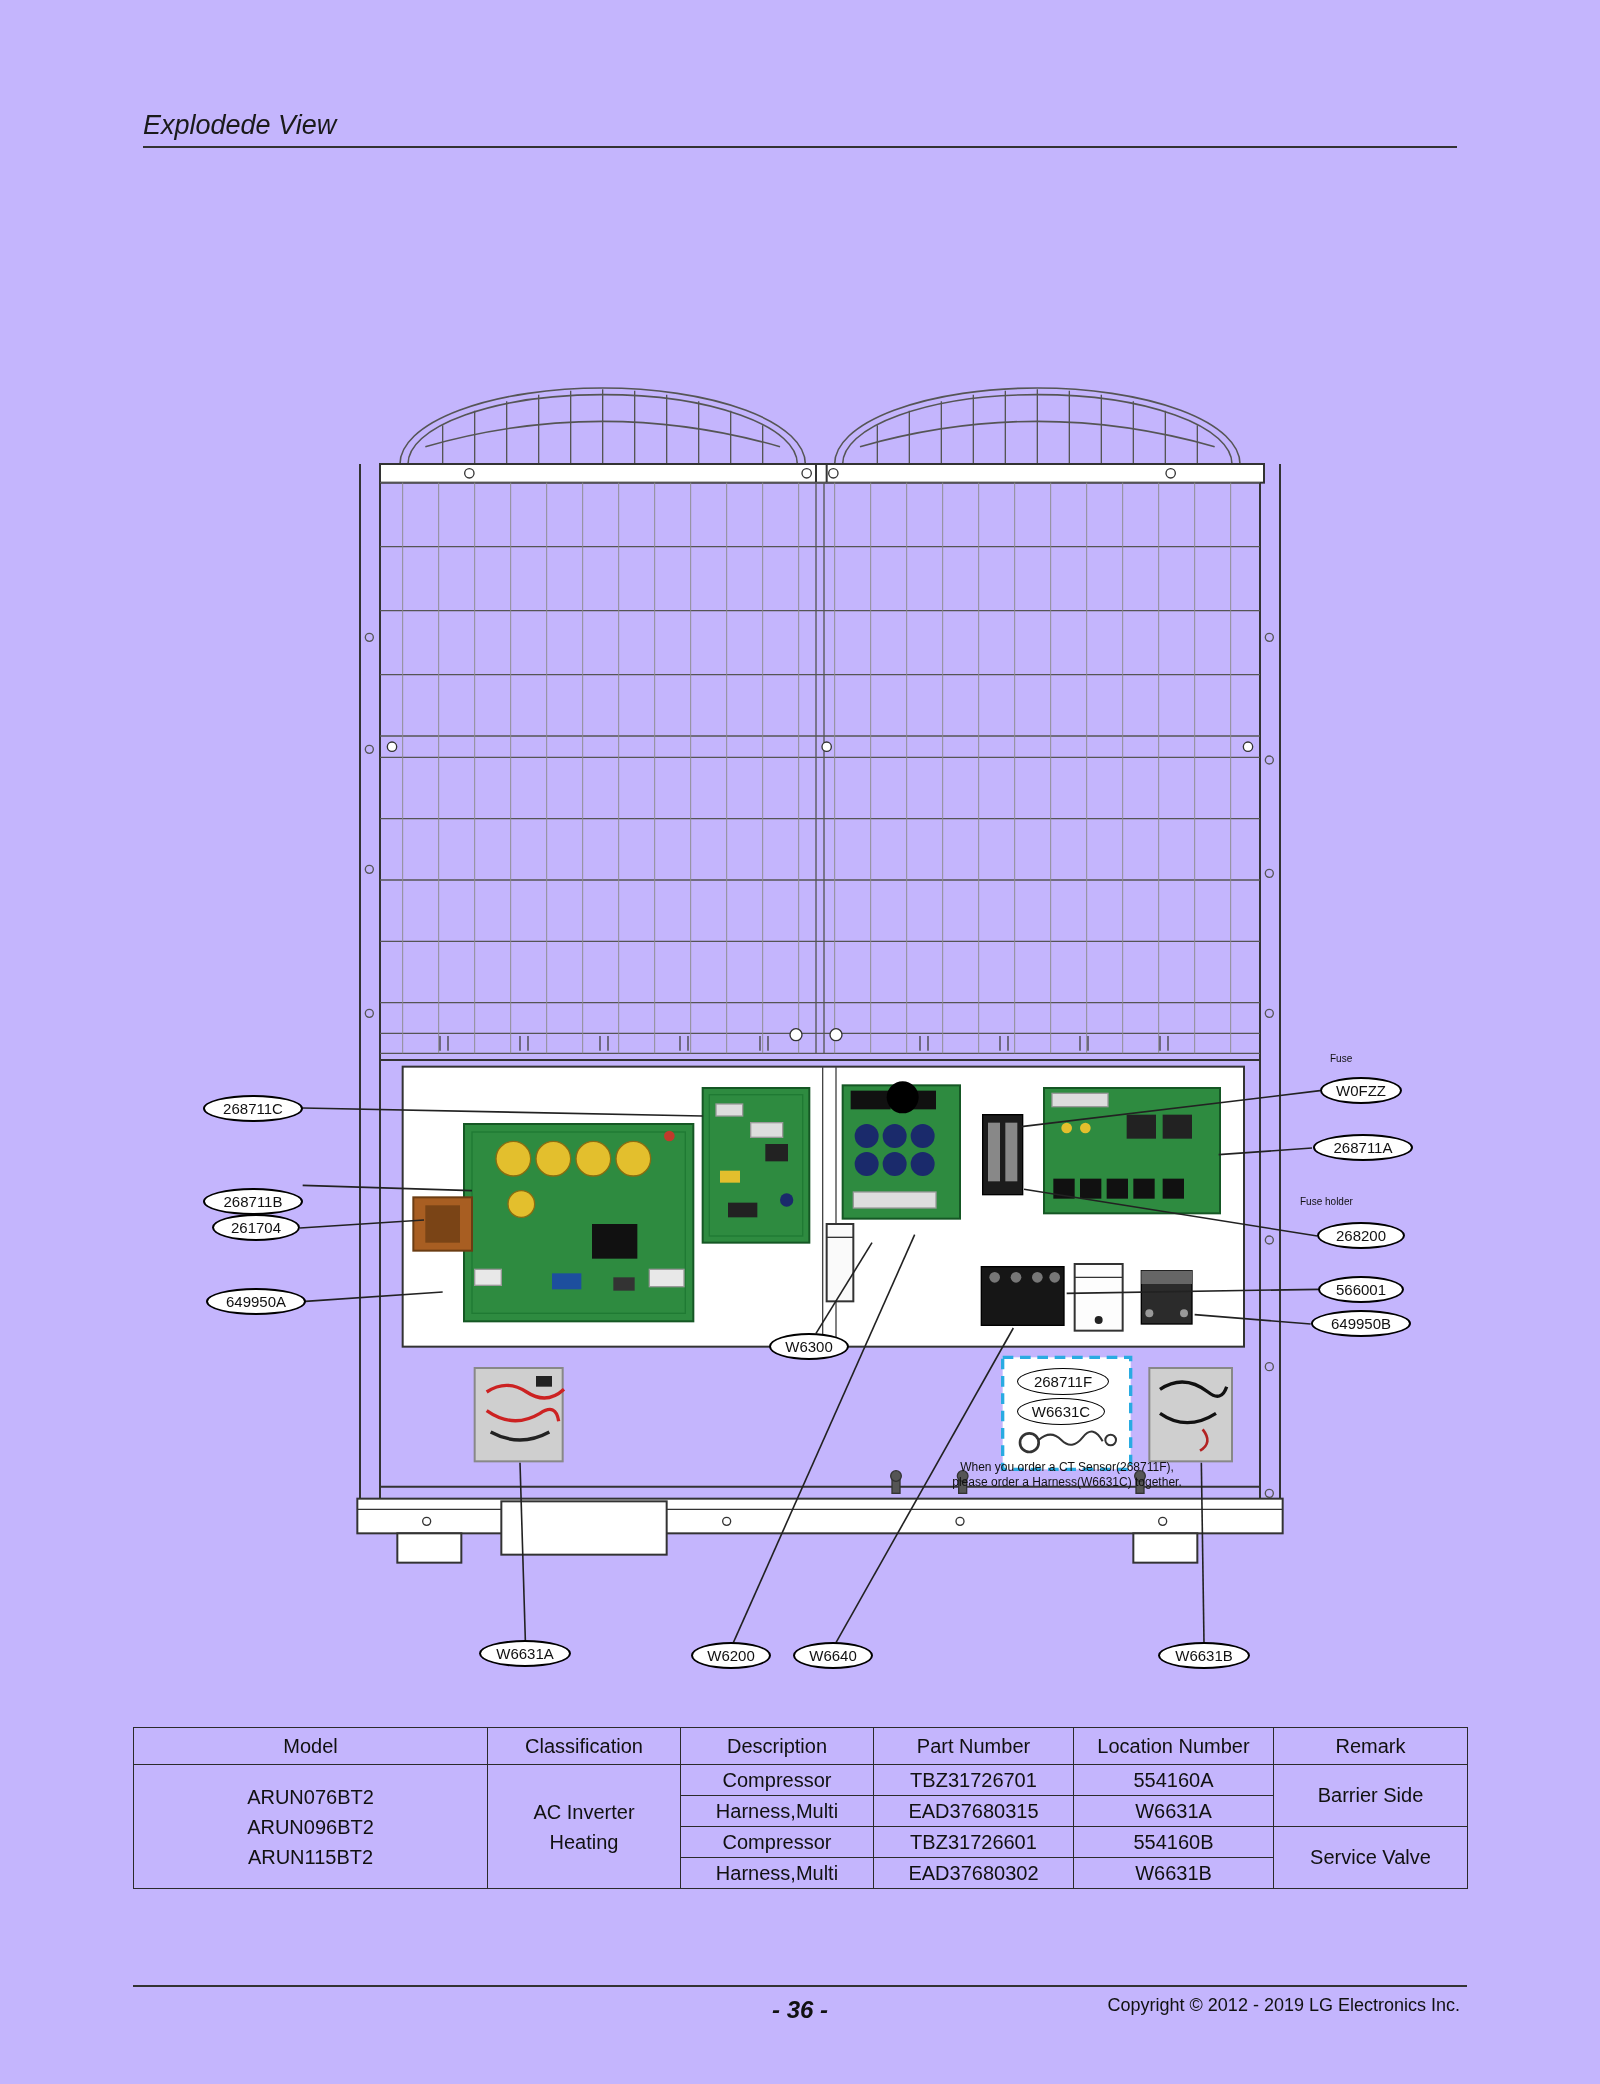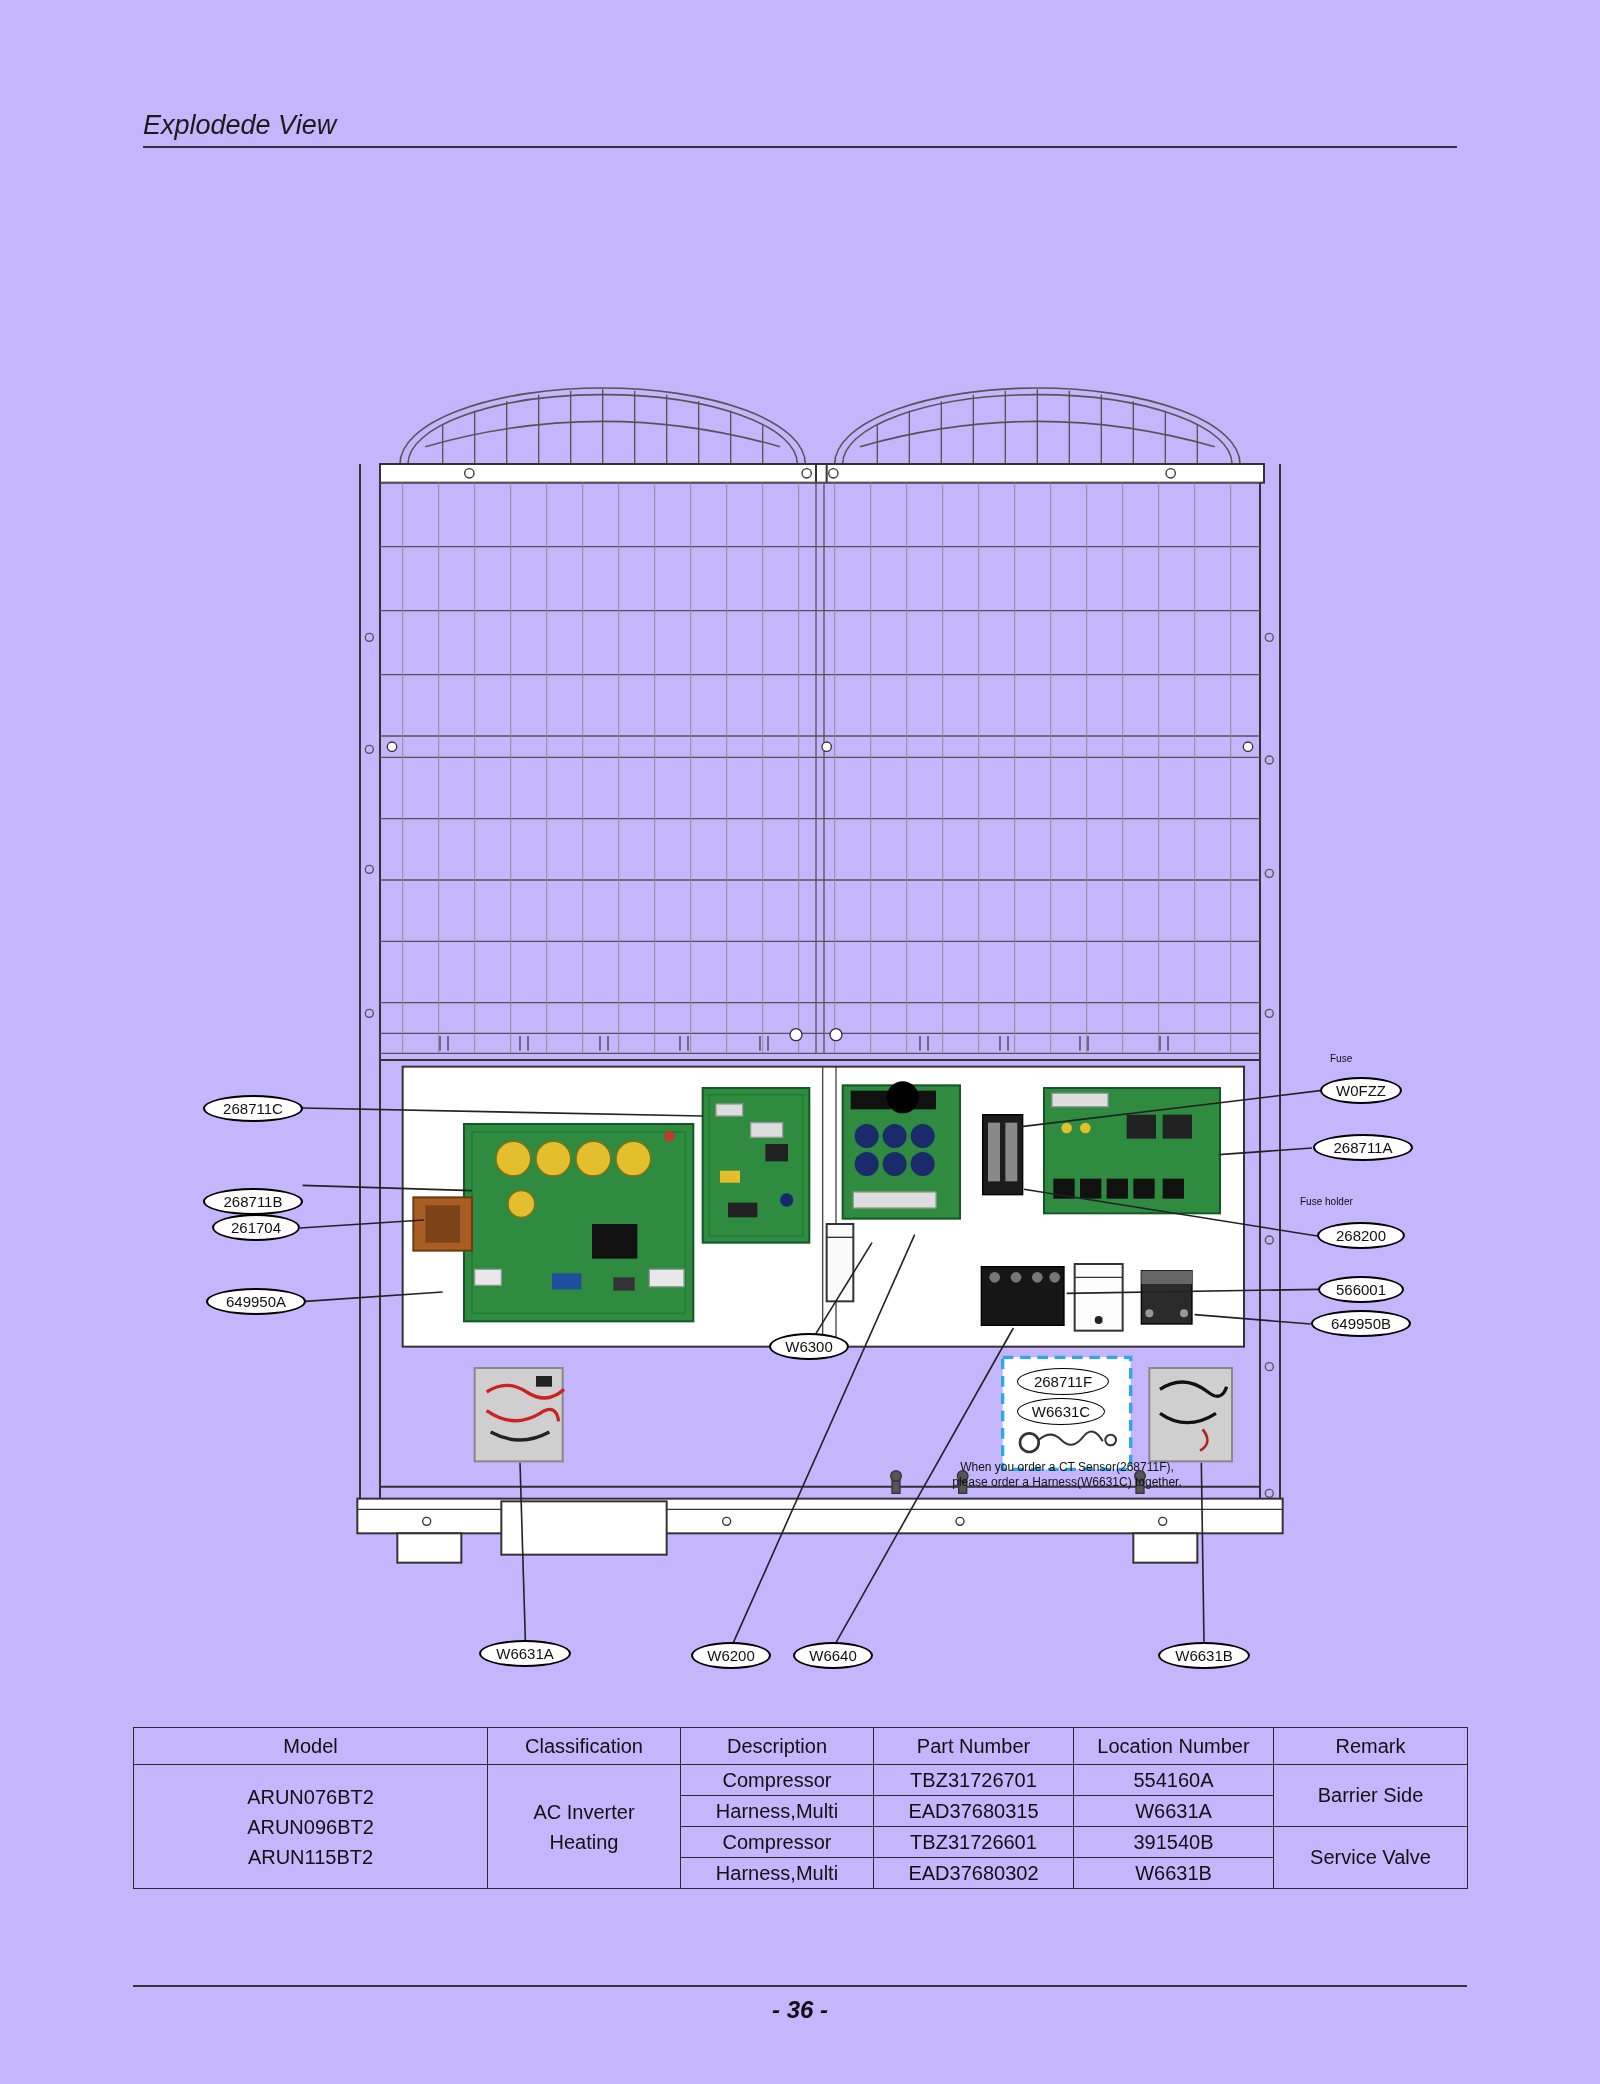--- a/index.html
+++ b/index.html
@@ -314,29 +314,30 @@
         <td rowspan="2">Barrier Side</td>
       </tr>
       <tr>
         <td>Harness,Multi</td>
         <td>EAD37680315</td>
         <td>W6631A</td>
       </tr>
       <tr>
         <td>Compressor</td>
         <td>TBZ31726601</td>
-        <td>391540B</td>
+        <td>554160B</td>
         <td rowspan="2">Service Valve</td>
       </tr>
       <tr>
         <td>Harness,Multi</td>
         <td>EAD37680302</td>
         <td>W6631B</td>
       </tr>
     </tbody>
   </table>
 
   <div id="footer-rule" class="abs"></div>
   <div id="page-number" class="abs">- 36 -</div>
   <div id="copyright" class="abs">
+    <span style="display:block;">Copyright © 2012 - 2019 LG Electronics Inc.</span>
   </div>
 
 </div>
 
 </body></html>

